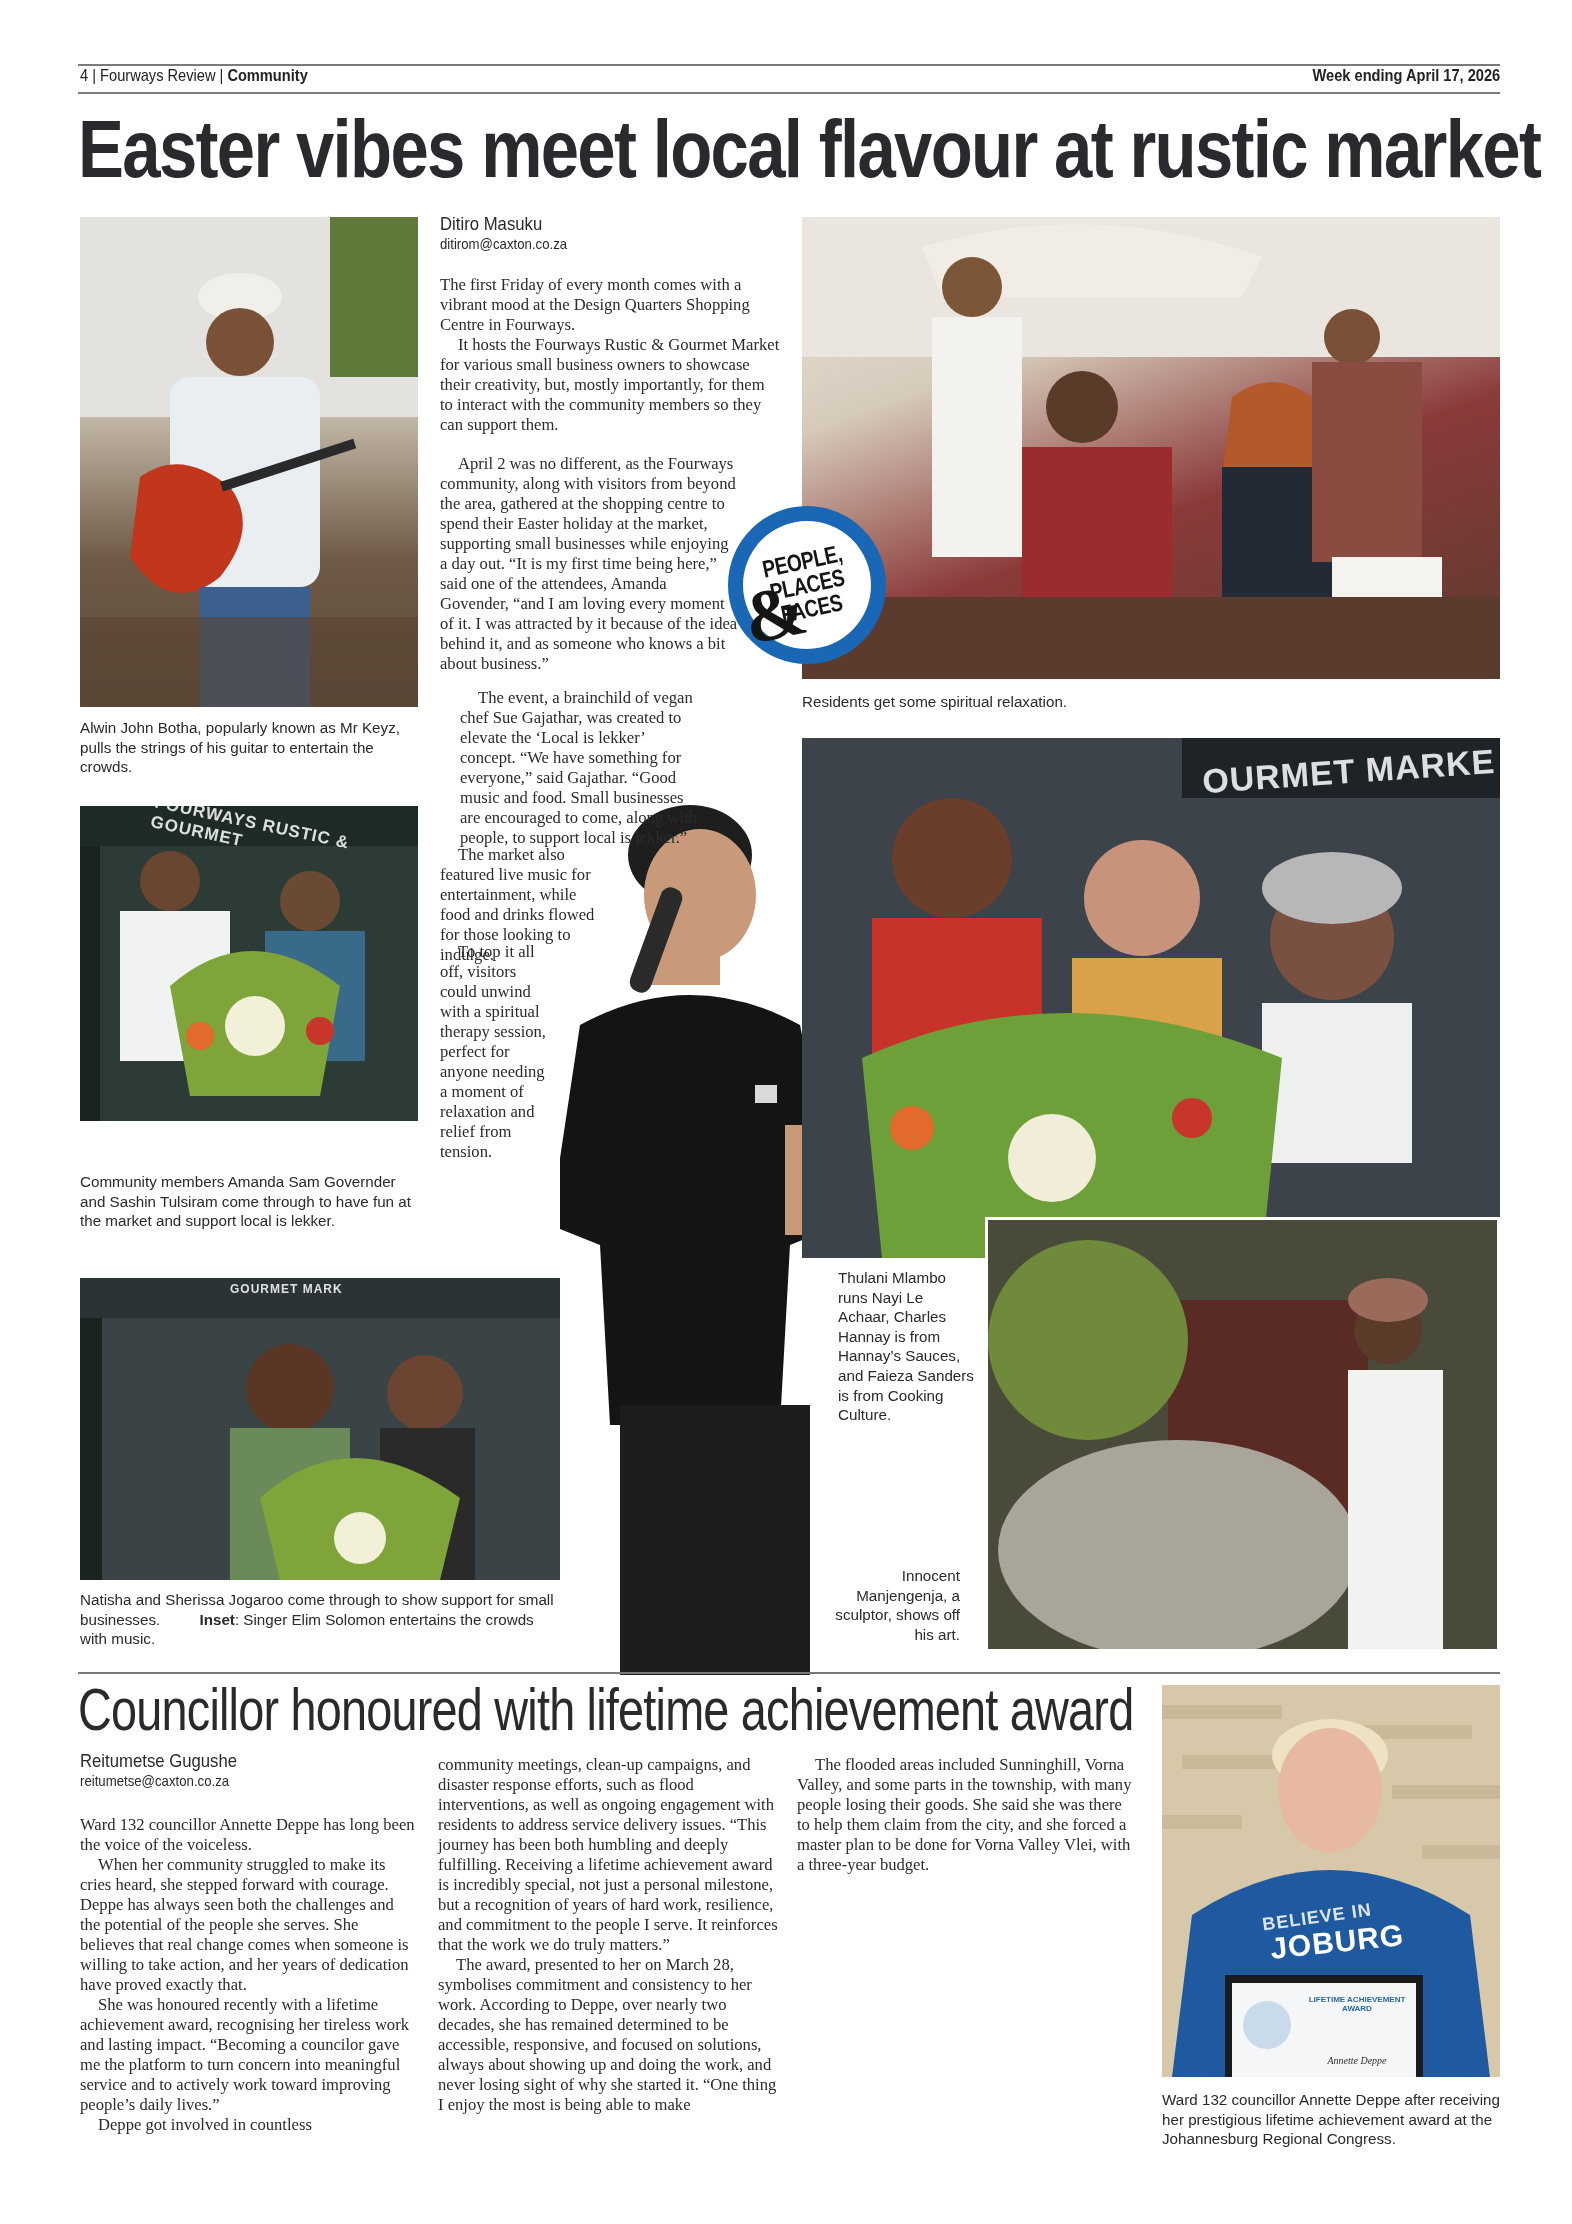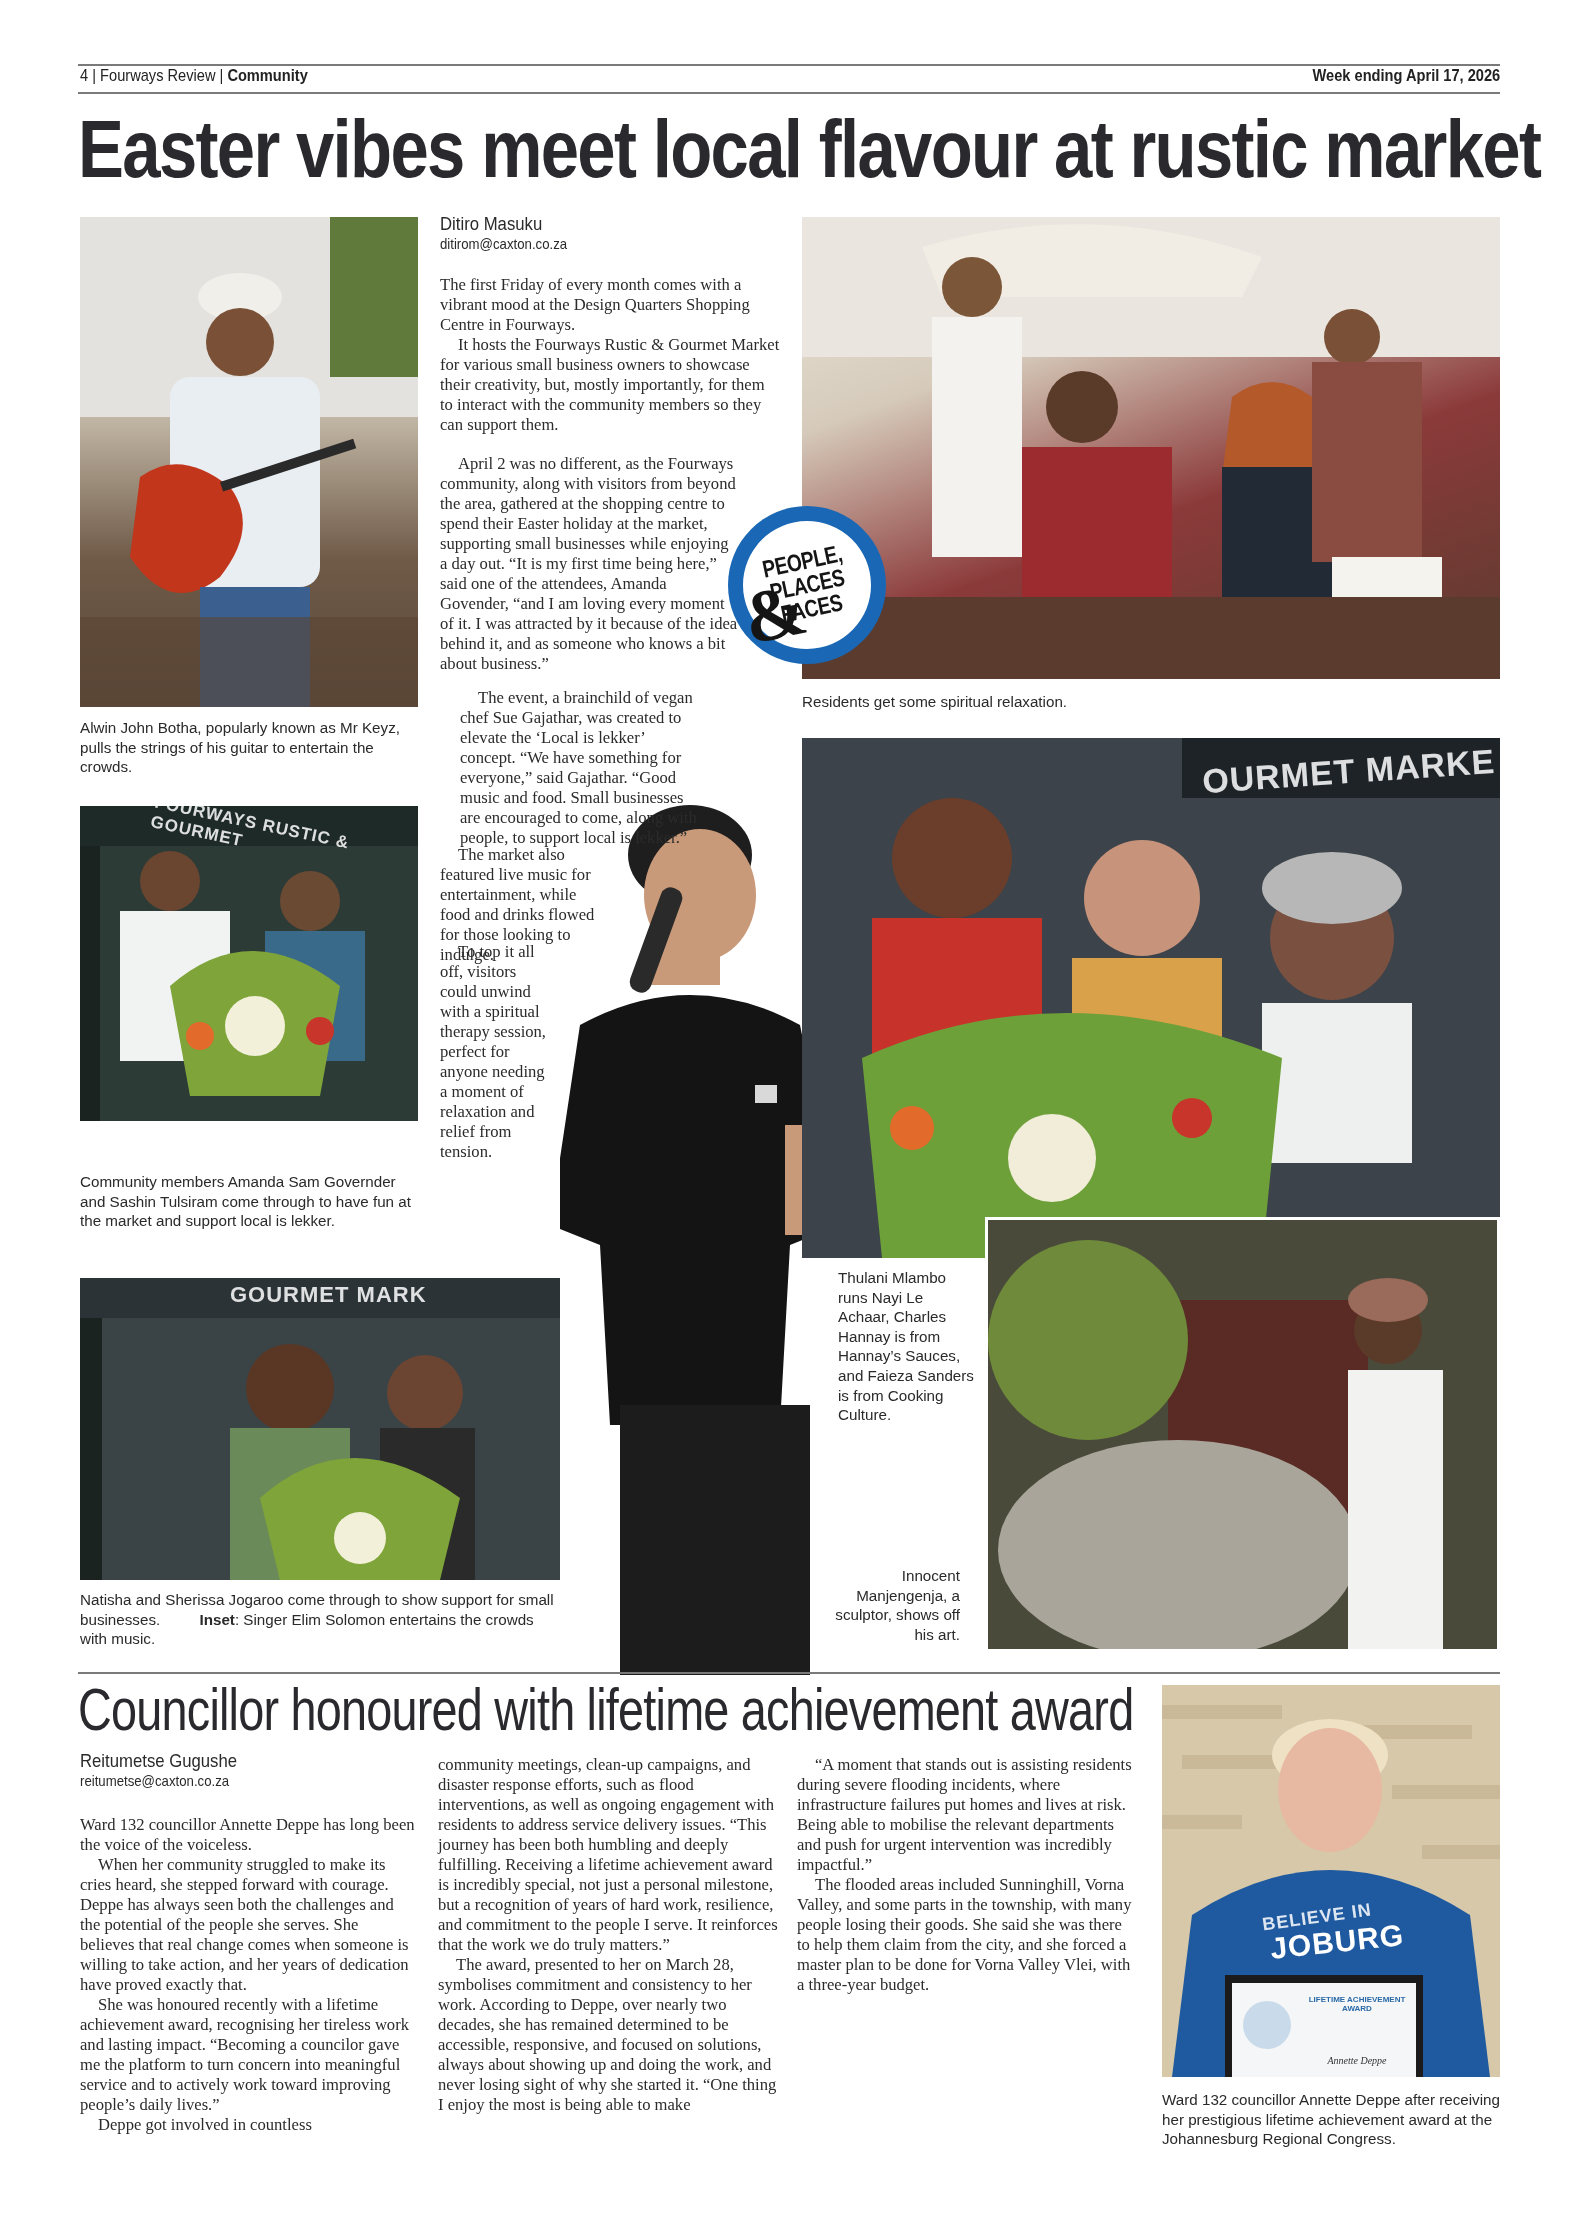--- a/index.html
+++ b/index.html
@@ -107,21 +107,21 @@
     <rect x="0" y="0" width="480" height="302" fill="#3a4446"></rect>
     <rect x="0" y="0" width="480" height="40" fill="#2b3336"></rect>
     <circle cx="210" cy="110" r="44" fill="#5a3624"></circle>
     <rect x="150" y="150" width="120" height="152" fill="#6a8a5a"></rect>
     <circle cx="345" cy="115" r="38" fill="#6b4532"></circle>
     <rect x="300" y="150" width="95" height="152" fill="#2a2a2a"></rect>
     <path d="M180 220 q90 -80 200 0 l-20 82 h-160 z" fill="#7fa43a"></path>
     <circle cx="280" cy="260" r="26" fill="#f2f0d8"></circle>
     <rect x="0" y="40" width="22" height="262" fill="#1b2320"></rect>
   </svg>
-  <div class="ph-label" style="left:150px; top:4px; font-size:22px;">GOURMET MARK</div>
+  <div class="ph-label" style="left:150px; top:4px; font-size:12px;">GOURMET MARK</div>
 </div>
 
 <div class="photo ph-singer">
   <svg width="330" height="880" viewBox="0 0 330 880">
     <ellipse cx="130" cy="60" rx="62" ry="50" fill="#1e1e1e"></ellipse>
     <ellipse cx="140" cy="100" rx="56" ry="66" fill="#c99a7a"></ellipse>
     <rect x="90" y="150" width="70" height="40" fill="#c99a7a"></rect>
     <path d="M20 230 q110 -60 220 0 l40 200 l-50 20 l-10 180 h-170 l-10 -180 l-50 -20 z" fill="#141414"></path>
     <rect x="85" y="90" width="22" height="110" rx="10" fill="#2a2a2a" transform="rotate(20 96 145)"></rect>
     <rect x="60" y="610" width="190" height="270" fill="#1c1c1c"></rect>
@@ -233,21 +233,20 @@
   <p>She was honoured recently with a lifetime achievement award, recognising her tireless work and lasting impact. “Becoming a councilor gave me the platform to turn concern into meaningful service and to actively work toward improving people’s daily lives.”</p>
   <p>Deppe got involved in countless</p>
 </div>
 
 <div class="abs body-text" style="left:438px; top:1755px; width:340px;">
   <p class="first">community meetings, clean-up campaigns, and disaster response efforts, such as flood interventions, as well as ongoing engagement with residents to address service delivery issues. “This journey has been both humbling and deeply fulfilling. Receiving a lifetime achievement award is incredibly special, not just a personal milestone, but a recognition of years of hard work, resilience, and commitment to the people I serve. It reinforces that the work we do truly matters.”</p>
   <p>The award, presented to her on March 28, symbolises commitment and consistency to her work. According to Deppe, over nearly two decades, she has remained determined to be accessible, responsive, and focused on solutions, always about showing up and doing the work, and never losing sight of why she started it. “One thing I enjoy the most is being able to make</p>
 </div>
 
 <div class="abs body-text" style="left:797px; top:1755px; width:340px;">
-  <p>“A moment that stands out is assisting residents during severe flooding incidents, where infrastructure failures put homes and lives at risk. Being able to mobilise the relevant departments and push for urgent intervention was incredibly impactful.”</p>
   <p>The flooded areas included Sunninghill, Vorna Valley, and some parts in the township, with many people losing their goods. She said she was there to help them claim from the city, and she forced a master plan to be done for Vorna Valley Vlei, with a three-year budget.</p>
 </div>
 
 <div class="photo ph-deppe">
   <svg width="338" height="392" viewBox="0 0 338 392">
     <rect x="0" y="0" width="338" height="392" fill="#d6c8a8"></rect>
     <g fill="#c4b493" opacity="0.7">
       <rect x="0" y="20" width="120" height="14"></rect>
         <rect x="150" y="40" width="160" height="14"></rect>
       <rect x="20" y="70" width="100" height="14"></rect>

